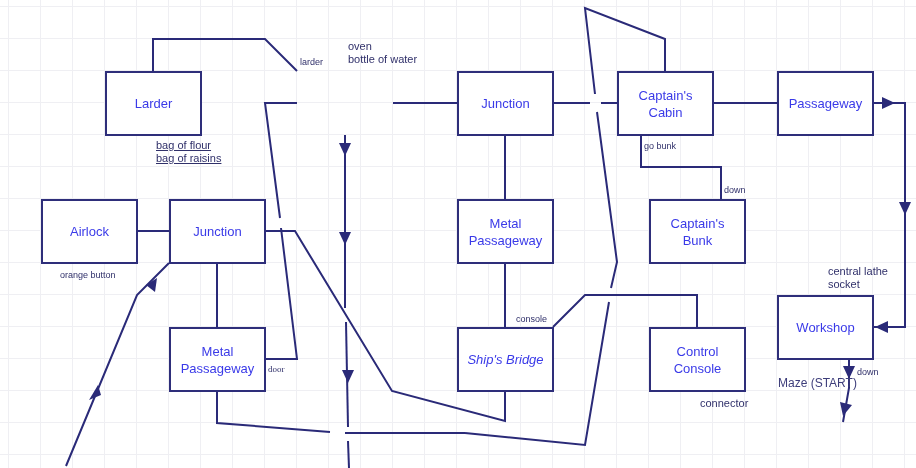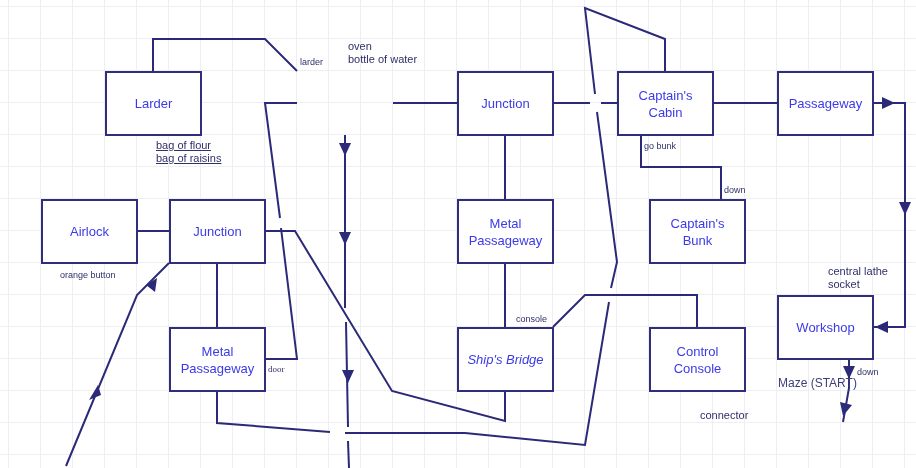--- a/index.html
+++ b/index.html
@@ -138,17 +138,17 @@
 bottle of water</div>
 <div class="lbl" style="left:156px;top:139px;text-decoration:underline;">bag of flour
 bag of raisins</div>
 <div class="lbl sm" style="left:644px;top:140px;">go bunk</div>
 <div class="lbl sm" style="left:724px;top:184px;">down</div>
 <div class="lbl sm" style="left:60px;top:269px;">orange button</div>
 <div class="lbl" style="left:828px;top:265px;">central lathe
 socket</div>
 <div class="lbl sm" style="left:268px;top:363px;font-family:Liberation Serif, serif;">door</div>
 <div class="lbl sm" style="left:516px;top:313px;">console</div>
-<div class="lbl" style="left:700px;top:397px;margin-top:12px;">connector</div>
+<div class="lbl" style="left:700px;top:397px;">connector</div>
 <div class="lbl maze" style="left:778px;top:377px;">Maze (START)</div>
 <div class="lbl sm" style="left:857px;top:366px;">down</div>
 
 </div>
 
 </body></html>

